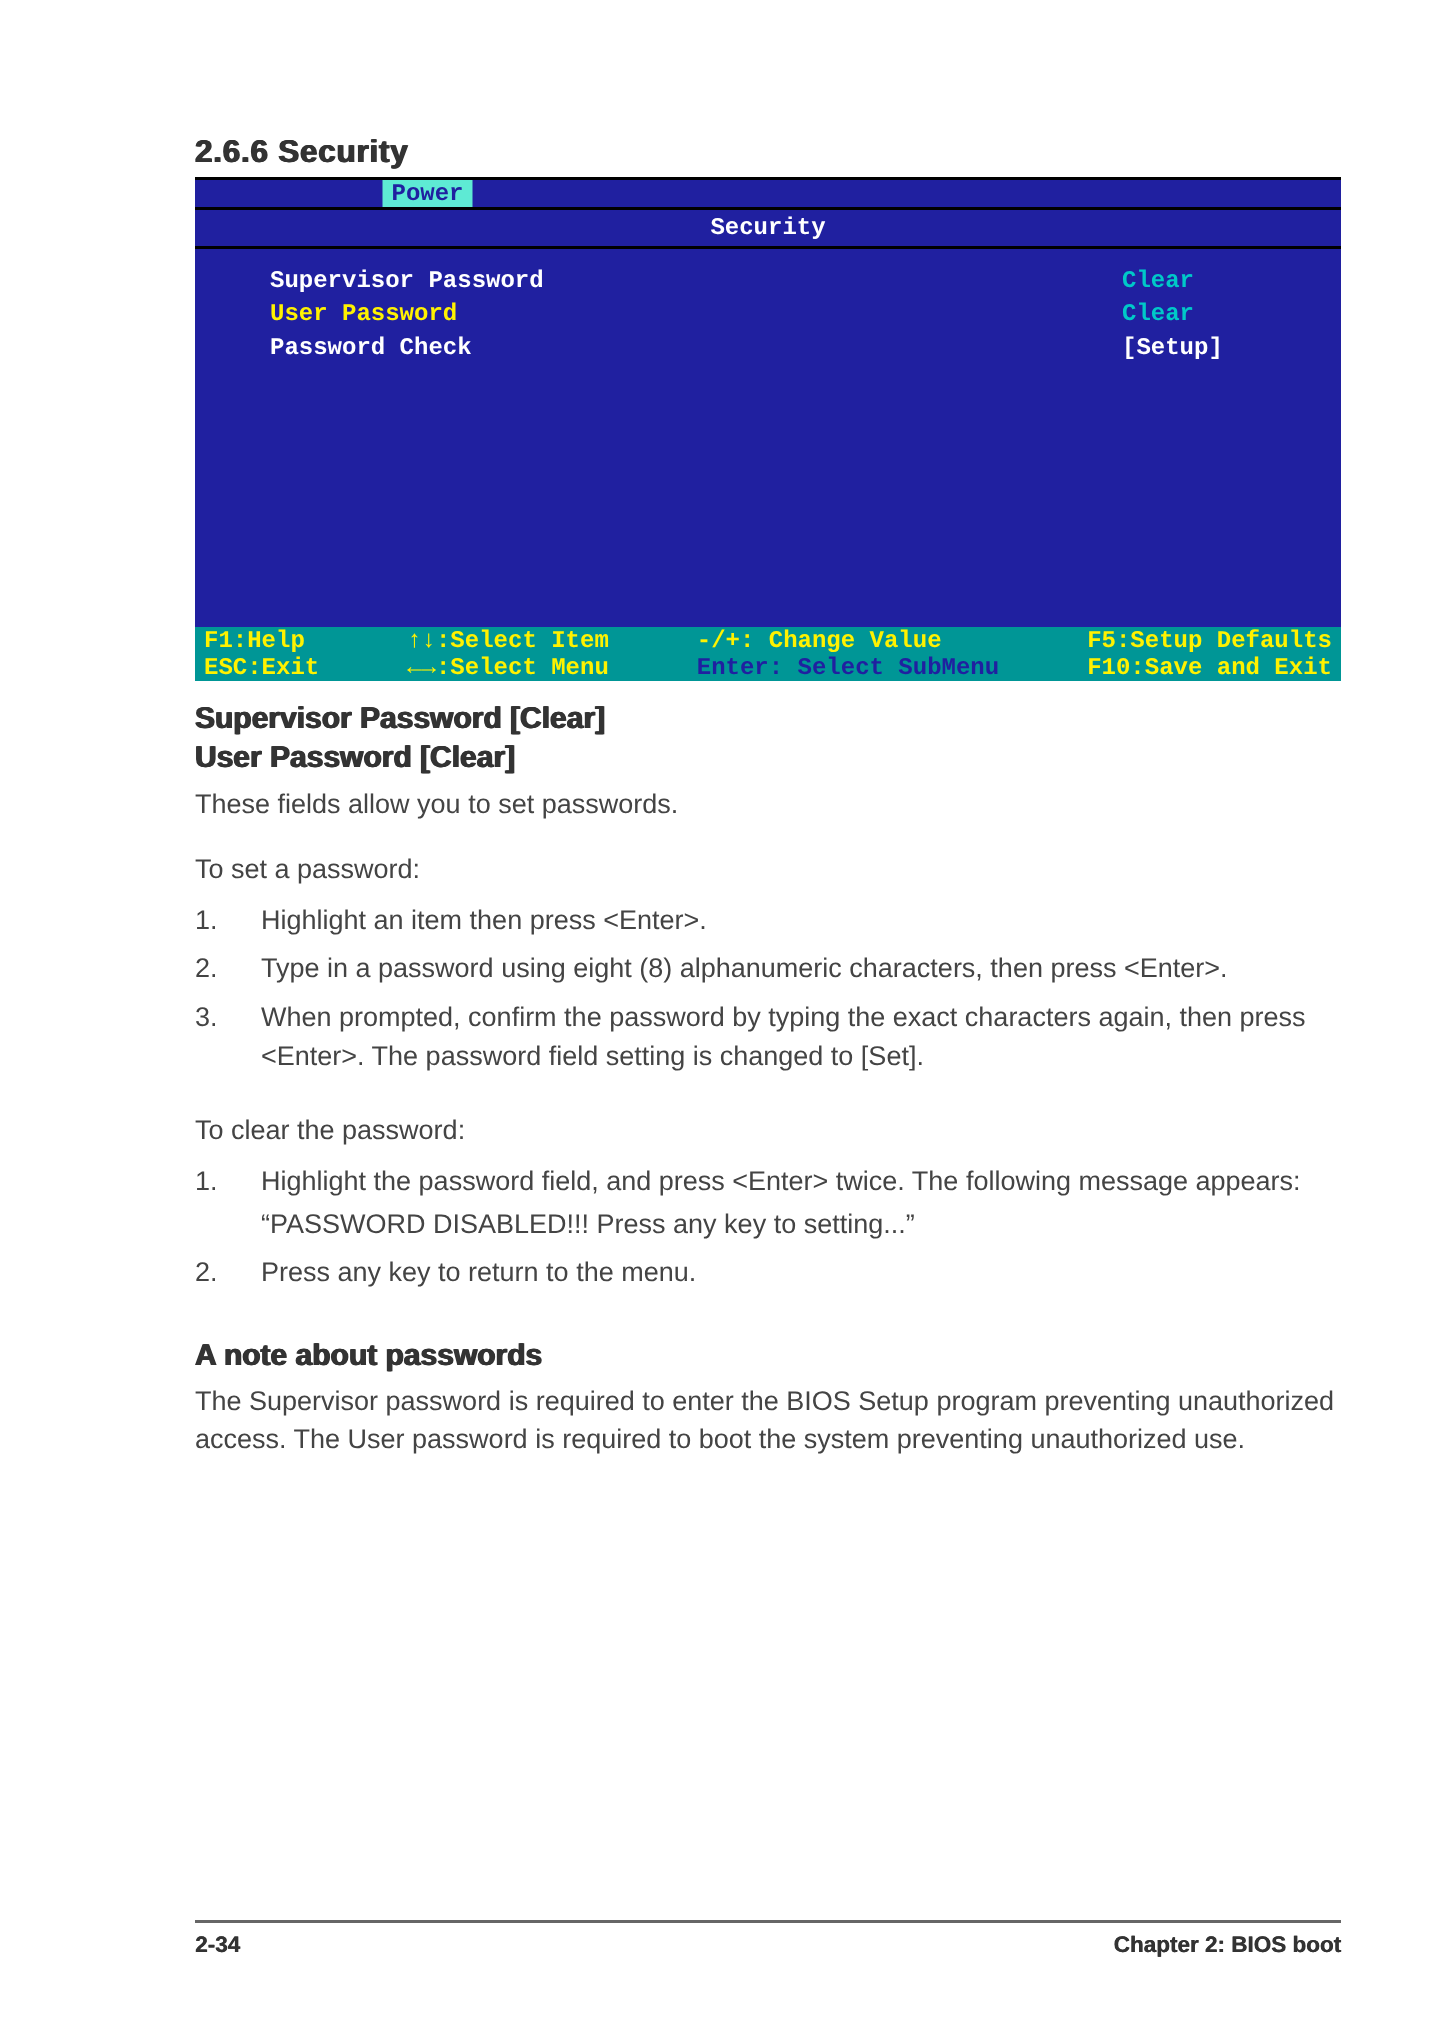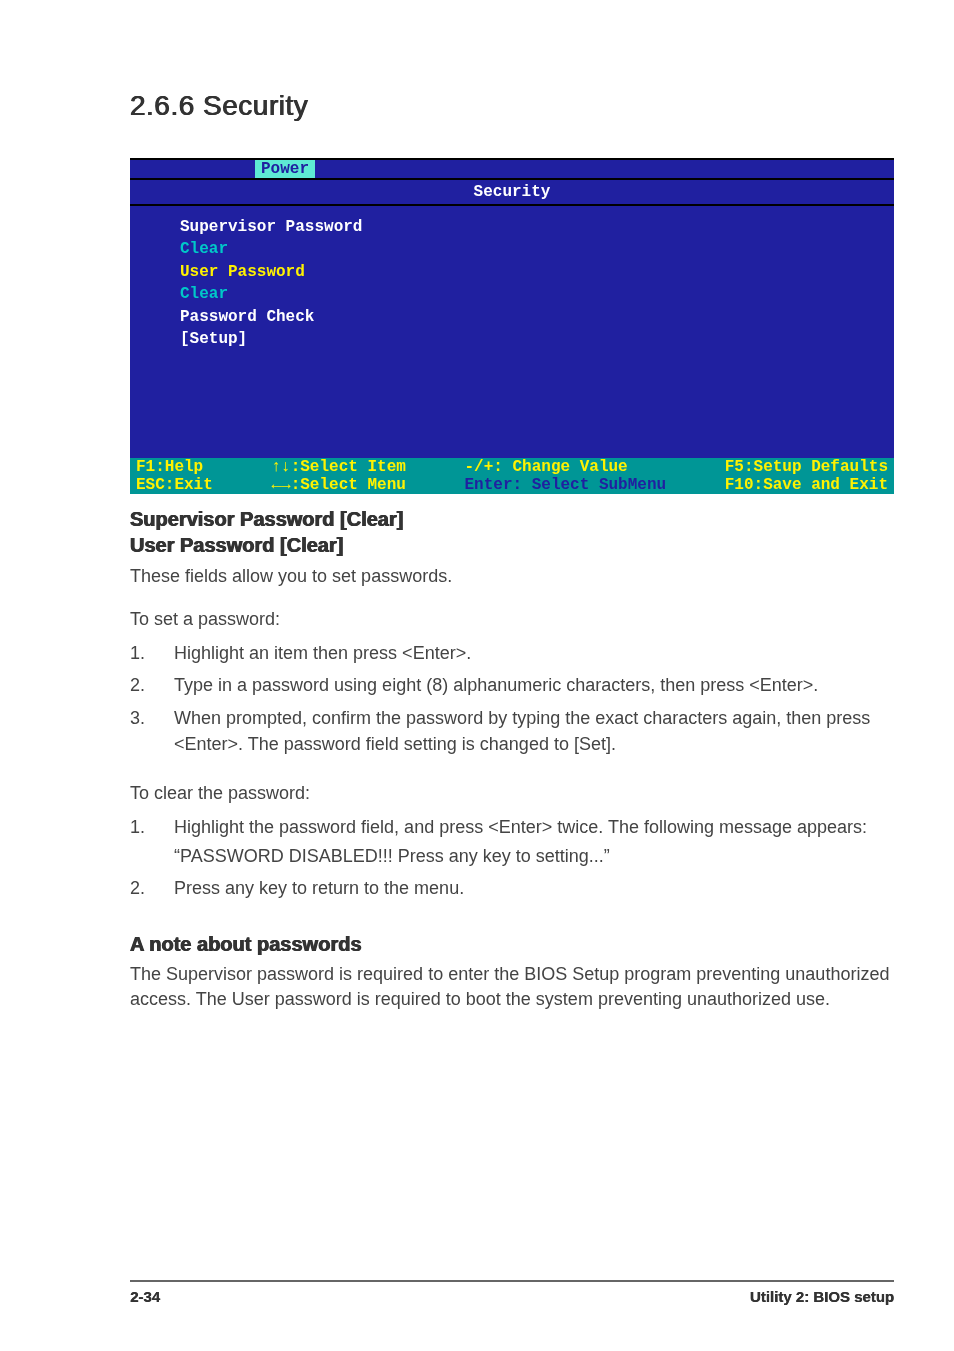--- a/index.html
+++ b/index.html
@@ -6,24 +6,24 @@
   body {
     width: 954px;
     height: 1351px;
     background: #fff;
     font-family: Verdana, Geneva, sans-serif;
     color: #333;
     position: relative;
     padding: 90px 60px 40px 130px;
   }
   .section-heading {
-    font-size: 28px;
-    font-weight: normal;
-    color: #333;
-    margin-bottom: 36px;
+    font-size: 21px;
+    font-weight: bold;
+    color: #333;
+    margin-bottom: 4px;
     letter-spacing: 0.5px;
     text-shadow: 0.5px 0 0 #333, -0.5px 0 0 #333;
   }
   .bios-box {
     border-top: 2px solid #000;
     font-family: "Courier New", monospace;
     font-weight: bold;
     font-size: 16px;
     margin-bottom: 12px;
   }
@@ -77,21 +77,20 @@
     min-height: 252px;
   }
   .bios-body-right {
     padding: 10px 14px 10px 14px;
     min-height: 252px;
     line-height: 1.35;
   }
   .bios-row {
     display: flex;
     line-height: 1.4;
-    flex-direction: column;
   }
   .bios-label { flex: 1; }
   .bios-val { width: 120px; }
   .hl .bios-label { color: #fff; background: #2020a0; }
   .cyan { color: #00c8c8; }
   .yellow { color: #fff200; }
   .white { color: #fff; }
   .help-arrow::after { content: " ▸"; font-size: 12px; }
   .bios-footer {
     background: #009696;
@@ -233,14 +232,14 @@
       <span class="num">2.</span>
       <span class="txt">Press any key to return to the menu.</span>
     </li>
 </ol>
 
 <h3 class="note">A note about passwords</h3>
 <p class="body">The Supervisor password is required to enter the BIOS Setup program preventing unauthorized access. The User password is required to boot the system preventing unauthorized use.</p>
 
 <div class="page-footer">
   <span>2-34</span>
-  <span>Utility 2: BIOS setup</span>
+  <span>Chapter 2: BIOS boot</span>
 </div>
 
 </body></html>

